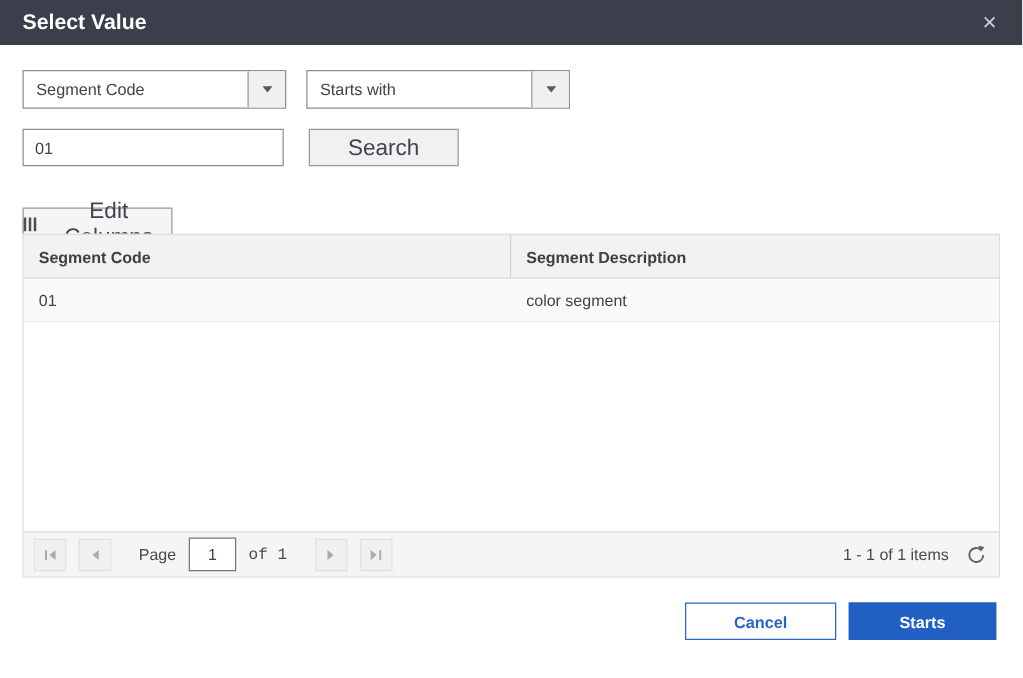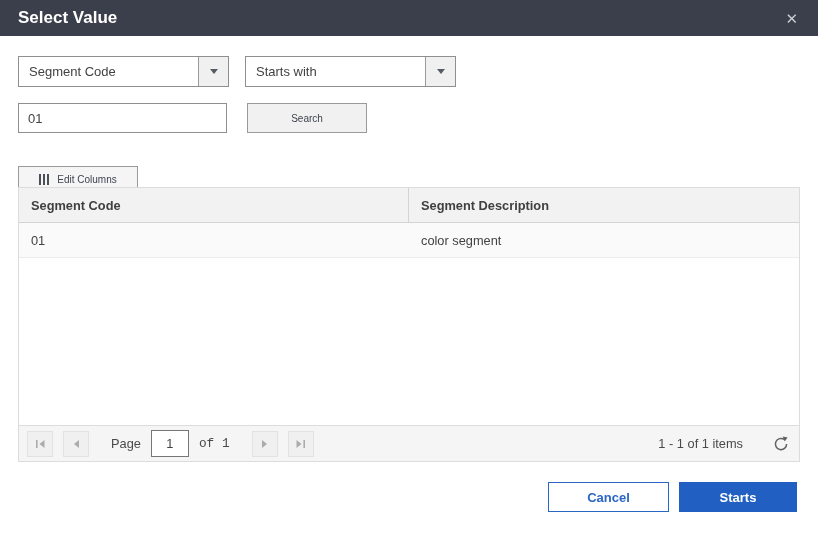--- a/index.html
+++ b/index.html
@@ -21,21 +21,21 @@
     font-size:13px; color:#424242; white-space:nowrap; overflow:hidden; }
   .combo .combo-arrow-btn { width:30px; background:#f0f0f0; border-left:1px solid #9a9a9a;
     display:flex; align-items:center; justify-content:center; cursor:pointer; }
   .tri-down { width:0; height:0; border-left:4px solid transparent;
     border-right:4px solid transparent; border-top:5px solid #555a63; }
 
   
   .text-input { position:absolute; left:18px; top:103px; width:209px; height:30px;
     border:1px solid #8f8f8f; background:#fff; padding:0 9px; font-size:13px; color:#424242;
     font-family:"Liberation Sans", sans-serif; outline:none; }
-  .btn-gray { background:#f1f1f1; border:1px solid #9a9a9a; color:#3f4450; font-size:10px;
+  .btn-gray { background:#f1f1f1; border:1px solid #9a9a9a; color:#3f4450; font-size:18px;
     font-family:"Liberation Sans", sans-serif; cursor:pointer; display:flex;
     align-items:center; justify-content:center; }
   .search-btn { position:absolute; left:247px; top:103px; width:120px; height:30px; }
   .editcols-btn { position:absolute; left:18px; top:149px; width:120px; height:26px;
     background:#f5f5f5; gap:8px;margin-top:17px; }
   .cols-icon { display:inline-flex; gap:2px; }
   .cols-icon i { display:block; width:2px; height:11px; background:#4a4f58; }
 
   
   .grid { position:absolute; left:18px; top:187px; width:782px; height:275px;
@@ -55,21 +55,21 @@
   .pager { height:36px; flex:0 0 auto; background:#f5f5f5; border-top:1px solid #dcdcdc;
     display:flex; align-items:center; padding:0 10px 0 8px; font-size:12.8px; color:#555; }
   .pg-btn { width:26px; height:26px; background:#f0f0f0; border:1px solid #e2e2e2;
     display:flex; align-items:center; justify-content:center; cursor:default; margin-right:10px; }
   .pg-btn svg { display:block; }
   .pager .pg-label { margin:0 10px 0 12px; color:#4a4a4a; }
   .page-input { width:38px; height:27px; border:1px solid #767676; background:#fff;
     text-align:center; font-size:12.8px; color:#424242; outline:none;
     font-family:"Liberation Sans", sans-serif; }
   .pager .pg-of { margin:0 22px 0 10px; color:#4a4a4a;font-family:Liberation Mono, monospace; }
-  .pager-right { margin-left:auto; display:flex; align-items:center; gap:30px; color:#4a4a4a; }
+  .pager-right { margin-left:auto; display:flex; align-items:center; gap:14px; color:#4a4a4a; }
   .refresh-btn { display:flex; align-items:center; justify-content:center; cursor:pointer; }
 
   
   .footer-btn { position:absolute; top:482px; height:30px; font-size:13px; font-weight:bold;
     display:flex; align-items:center; justify-content:center; cursor:pointer;
     font-family:"Liberation Sans", sans-serif;text-align:center; }
   .cancel-btn { left:548px; width:121px; background:#fff; border:1px solid #2a66c4; color:#2a66c4; }
   .select-btn { left:679px; width:118px; background:#2160c2; border:1px solid #2160c2; color:#fff; }
 </style>
 </head>

